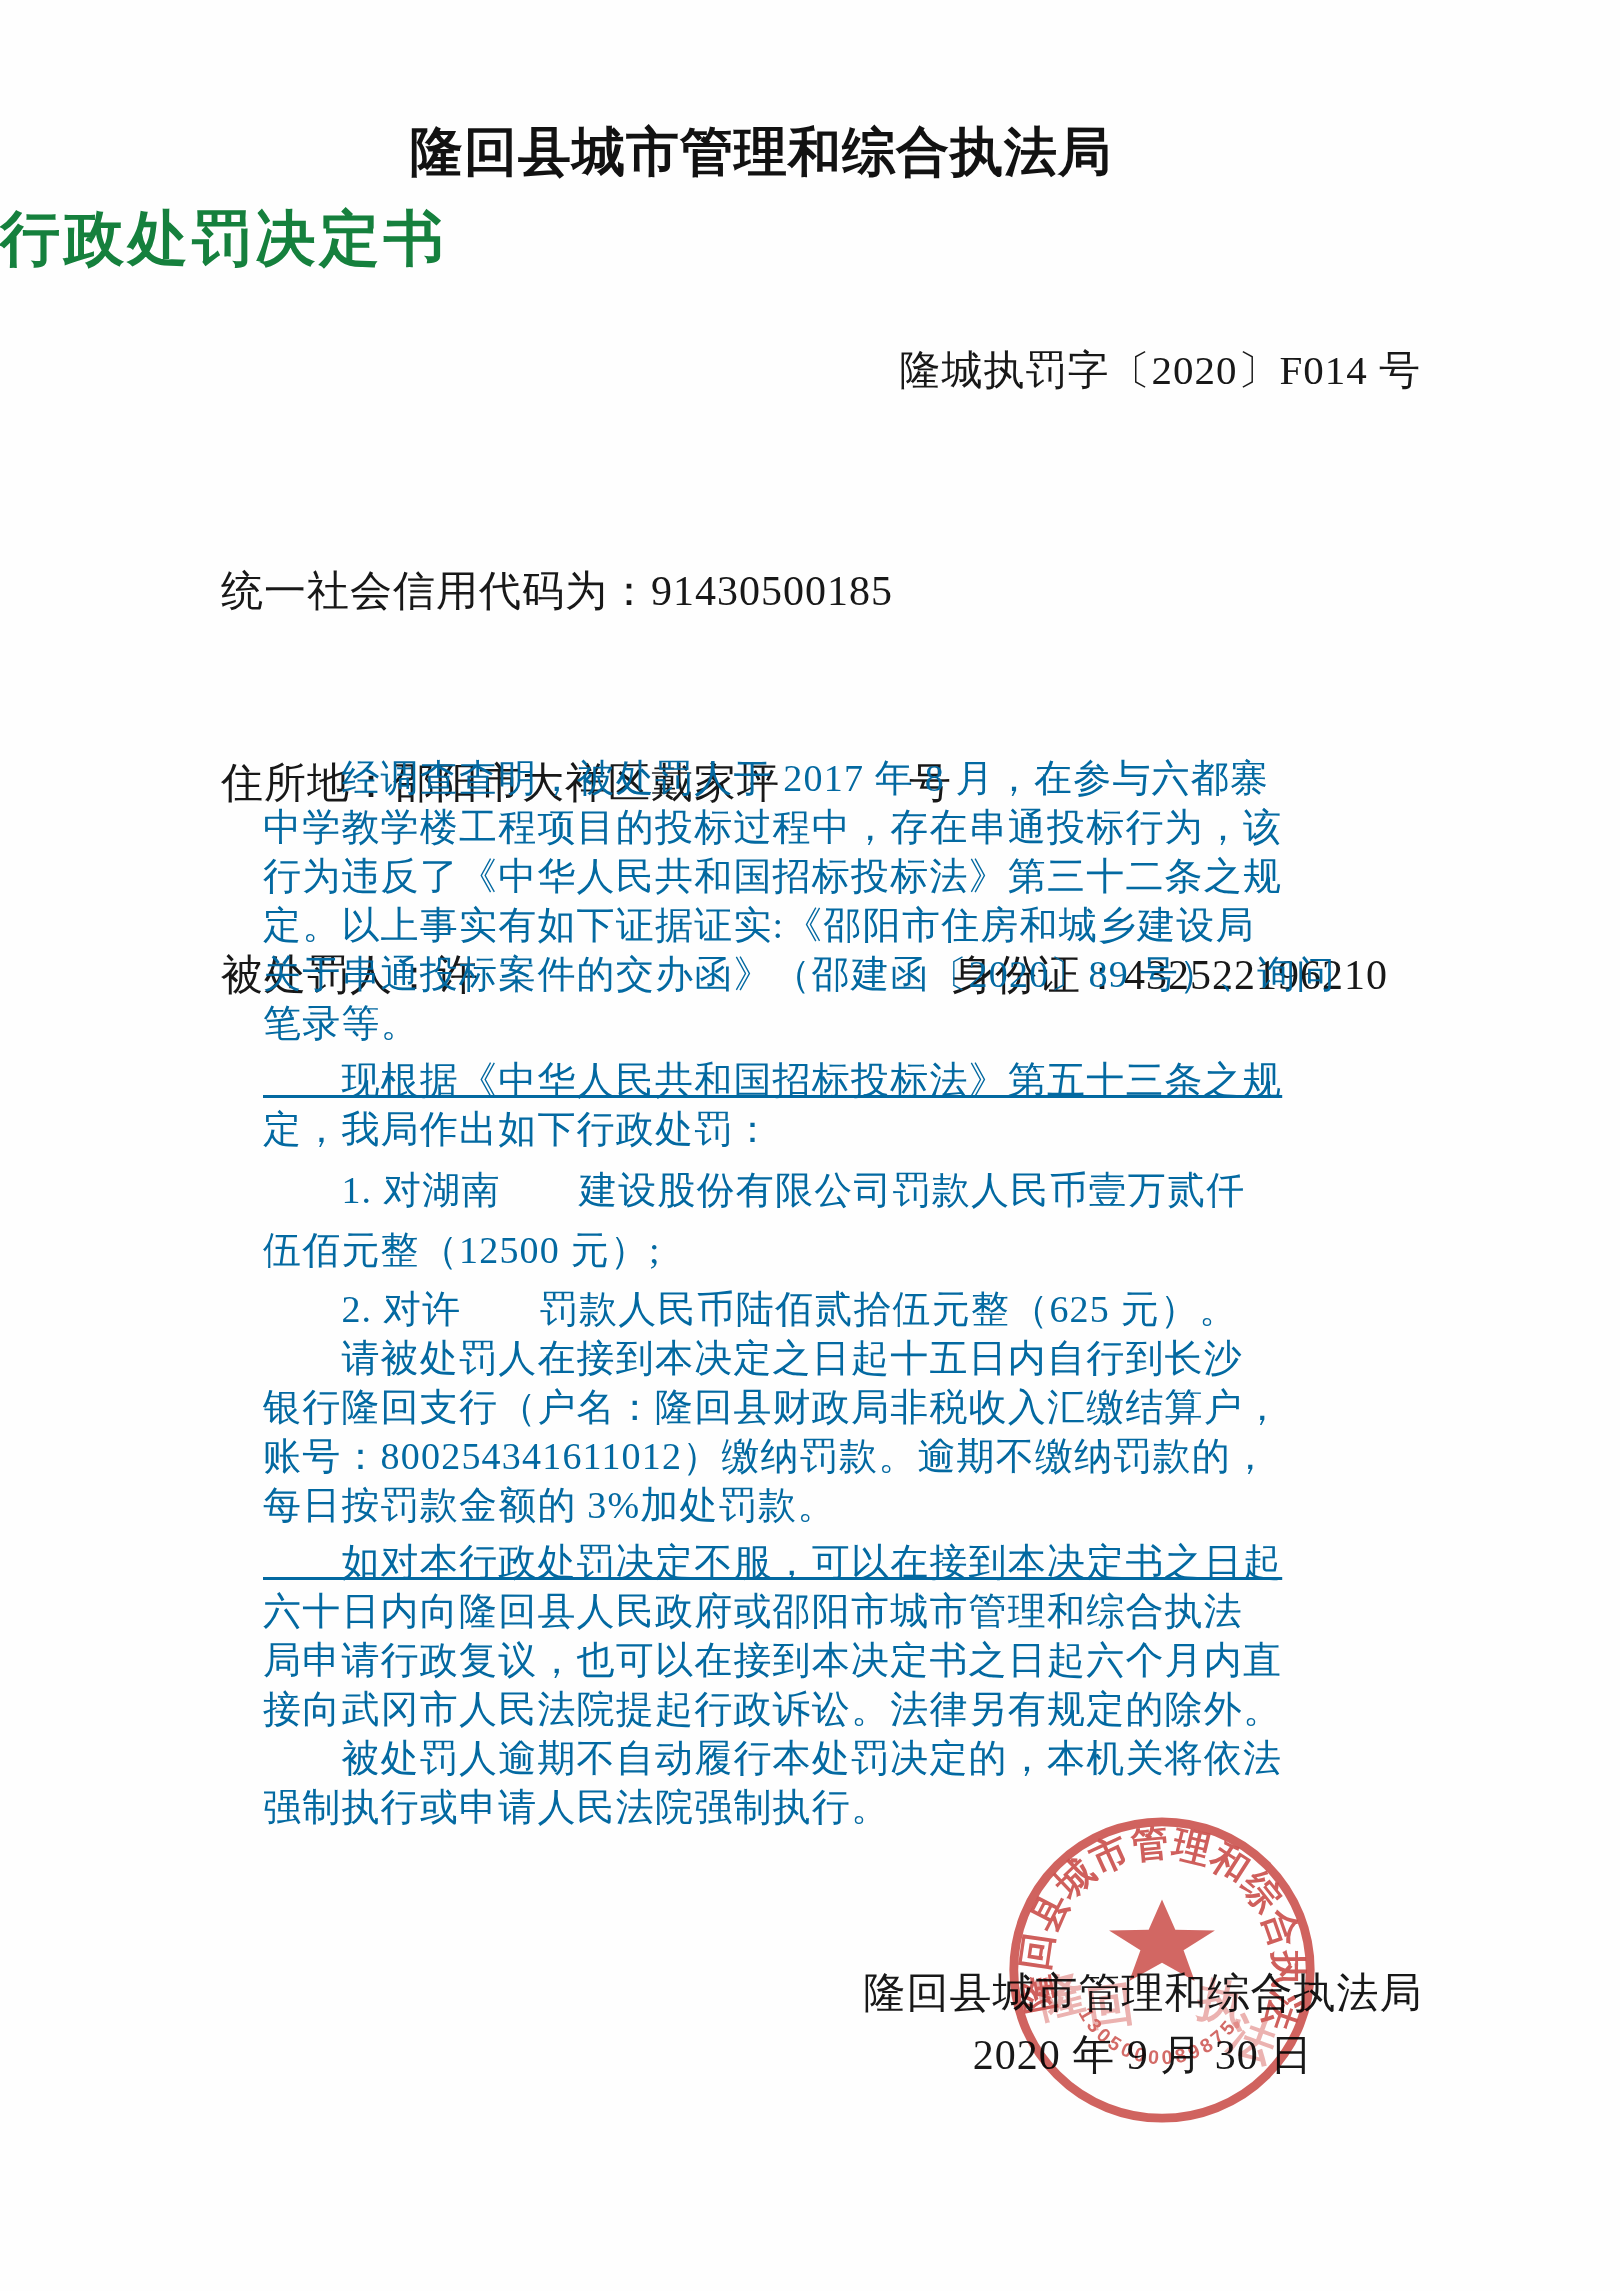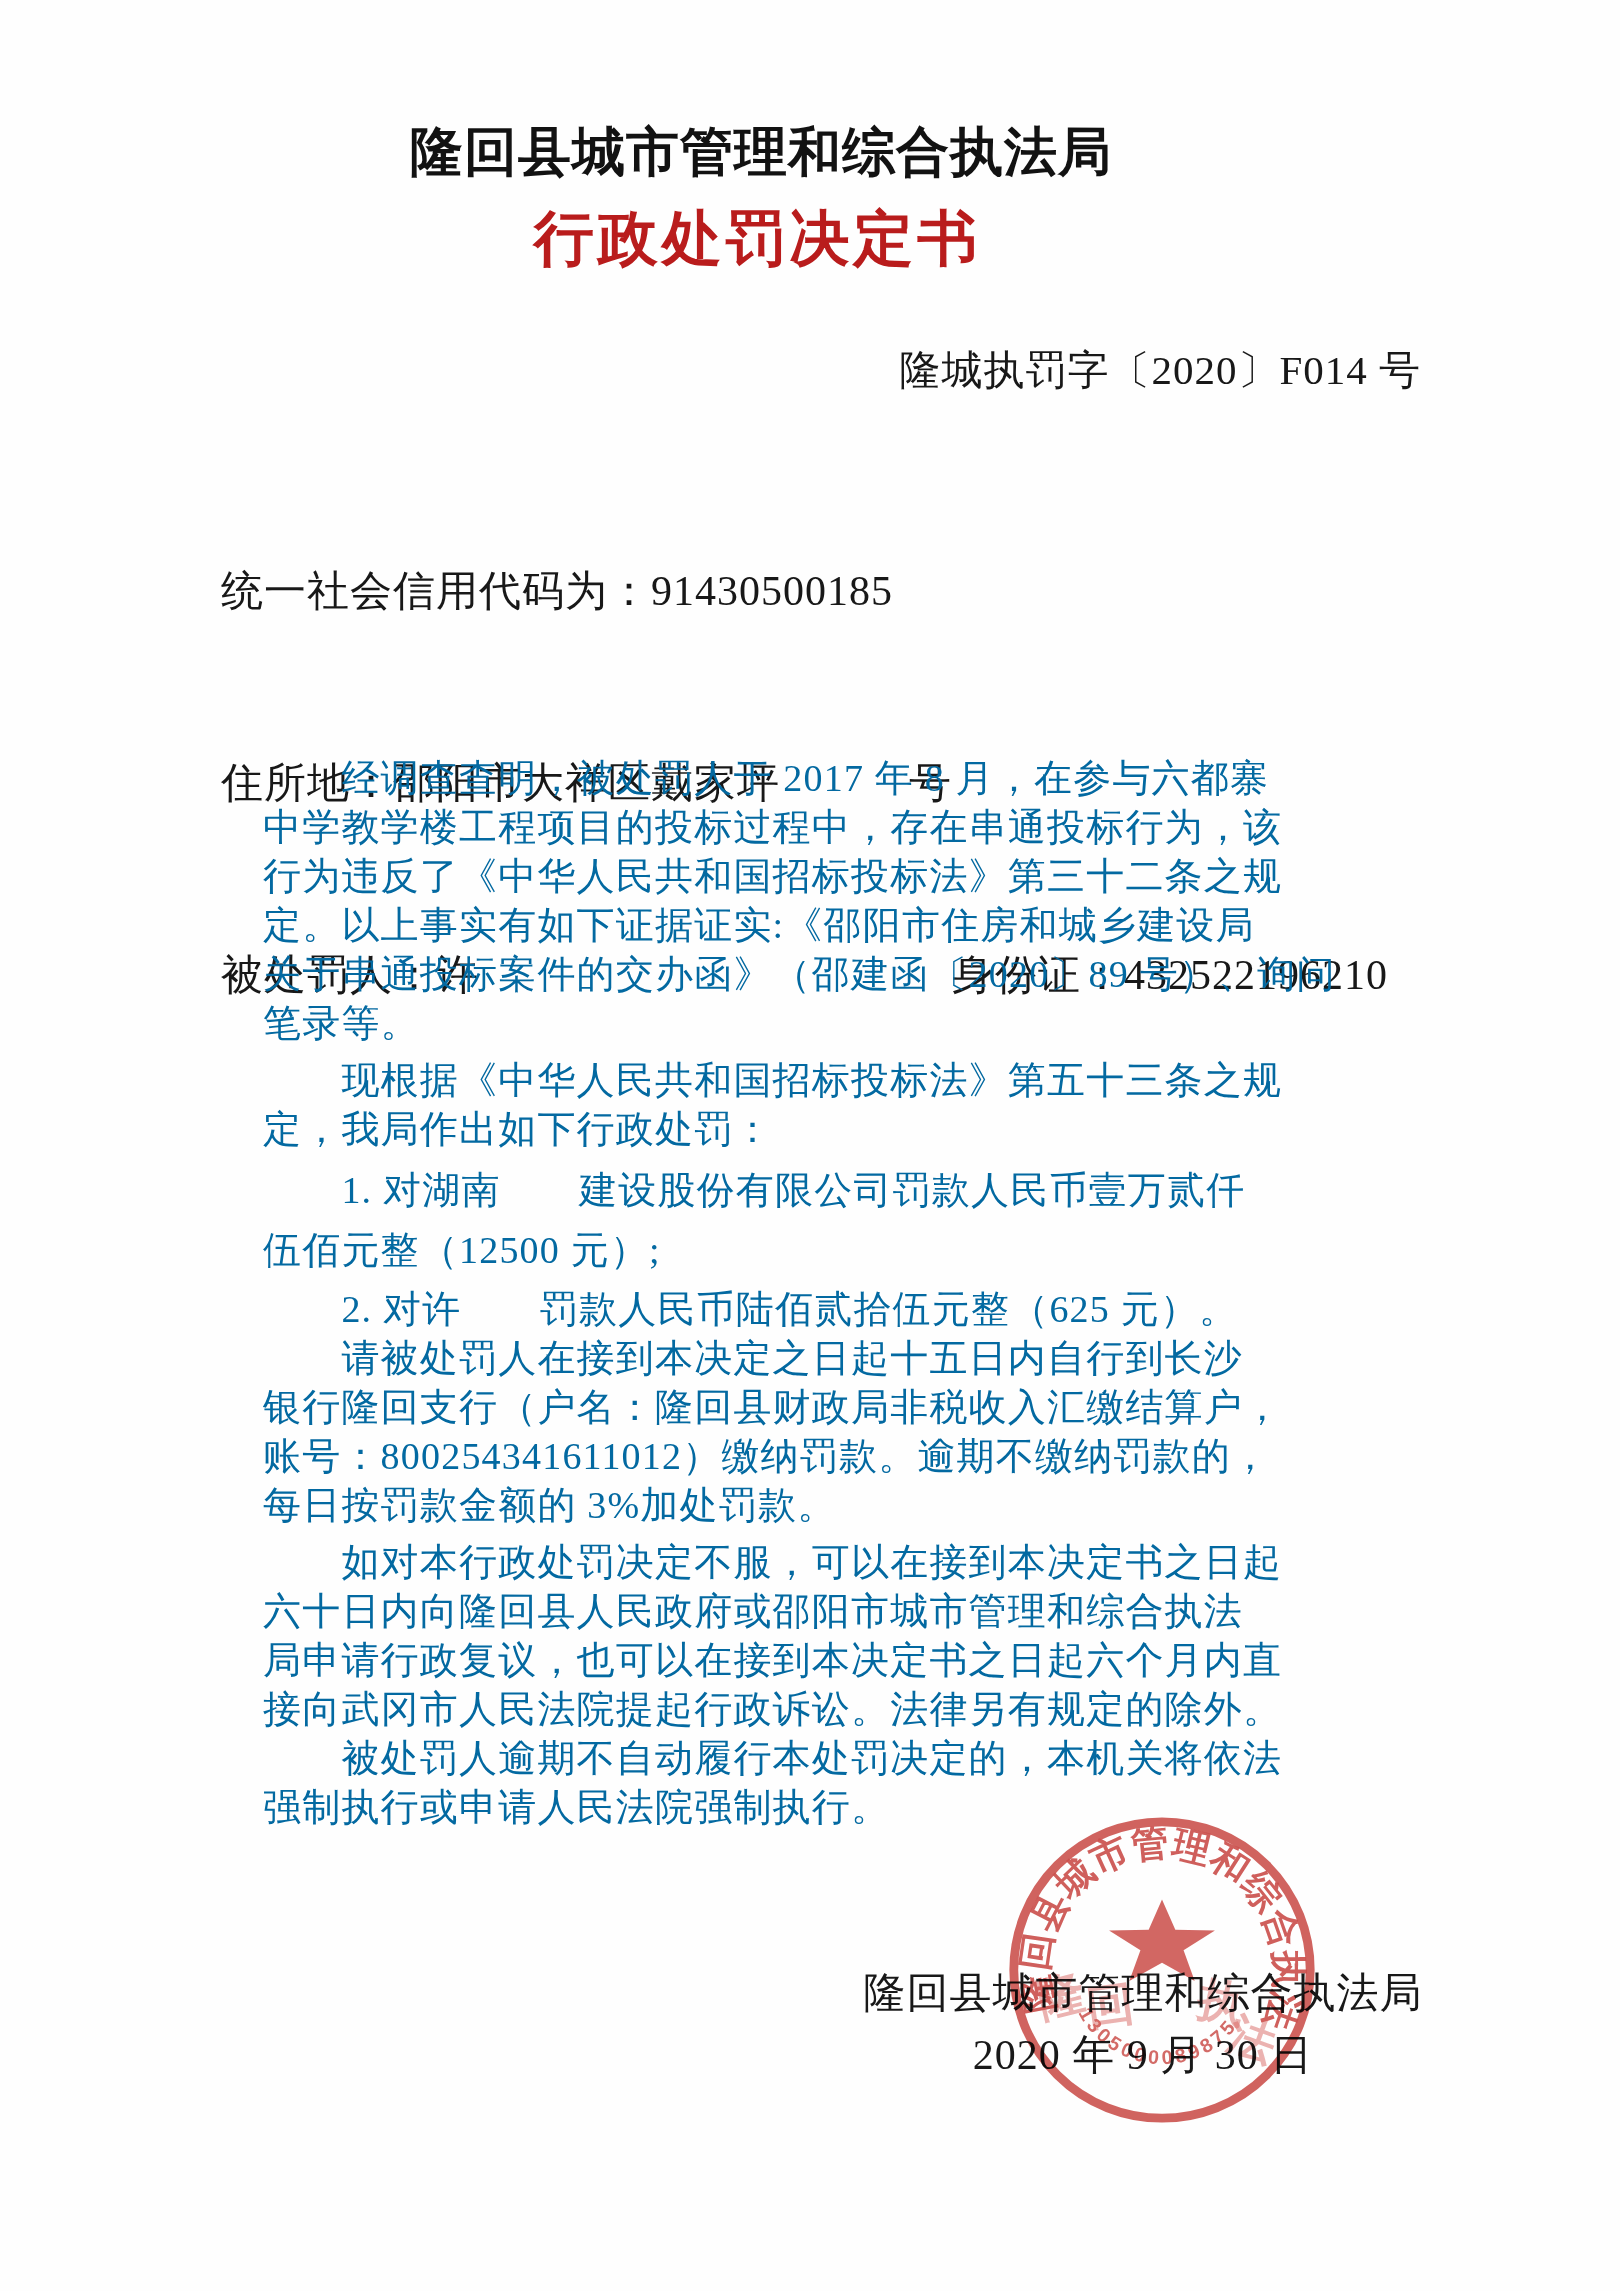--- a/index.html
+++ b/index.html
@@ -9,42 +9,42 @@
     font-family:"Liberation Serif","DejaVu Serif",serif;
     padding-left:39px;
   }
   .org-title{
     position:absolute;top:122px;left:0;width:1522px;text-align:center;
     font-family:"Liberation Sans","DejaVu Sans",sans-serif;
     font-weight:700;font-size:53px;line-height:1.15;letter-spacing:1px;
     color:#121212;white-space:pre;
   }
   .doc-title{
-    position:absolute;top:204px;left:0;width:1515px;text-align:center;
+    position:absolute;top:204px;left:0;width:1515px;text-align:left;
     font-family:"Liberation Sans","DejaVu Sans",sans-serif;
     font-weight:700;font-size:60px;line-height:1.15;letter-spacing:3.9px;
-    color:#b91c1c;white-space:pre;
+    color:#15803d;white-space:pre;
   }
   .doc-number{
     position:absolute;top:343px;right:238px;
     font-size:41px;letter-spacing:1px;white-space:pre;color:#181818;margin-left:32px;
   }
   .party{
     position:absolute;top:431px;left:221px;
     font-size:42px;line-height:64px;letter-spacing:1px;white-space:pre;
     color:#181818;
   }
   .body-text{
     position:absolute;top:754px;left:263px;width:1188px;
     font-size:38px;line-height:49px;letter-spacing:1.2px;color:#0369a1;
   }
   .bl{white-space:pre;}
   .sp12{margin-top:11.8px;}
   .sp10{margin-top:9.8px;}
-  .sp8{margin-top:7.8px;}
+  .sp8{margin-top:7.8px;text-decoration:underline;}
   .signature{
     position:absolute;top:1962px;right:219px;width:594px;text-align:center;
     font-size:42px;line-height:62px;letter-spacing:1px;color:#181818;
   }
   .sig-line{white-space:pre;}
   .stamp{
     position:absolute;left:1003px;top:1811px;width:318px;height:318px;
     mix-blend-mode:multiply;opacity:0.92;pointer-events:none;
   }
   .seal-ring-text{

